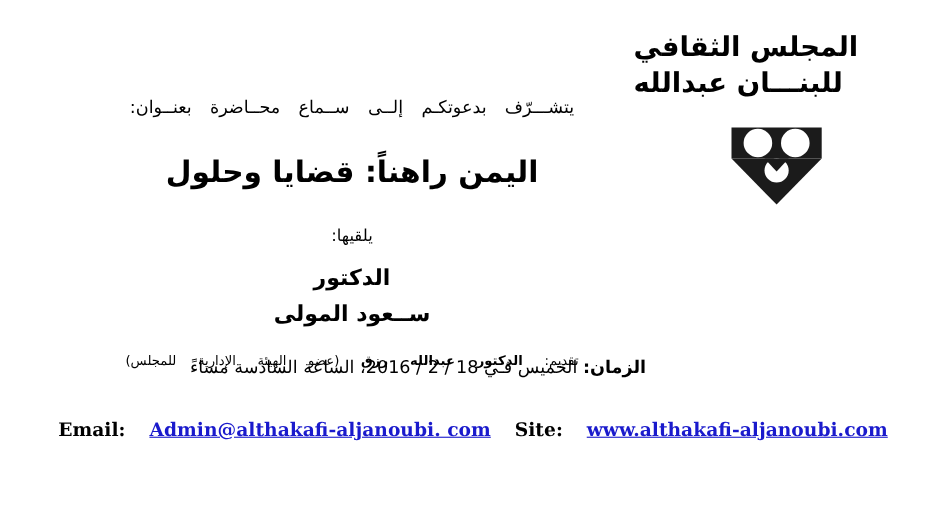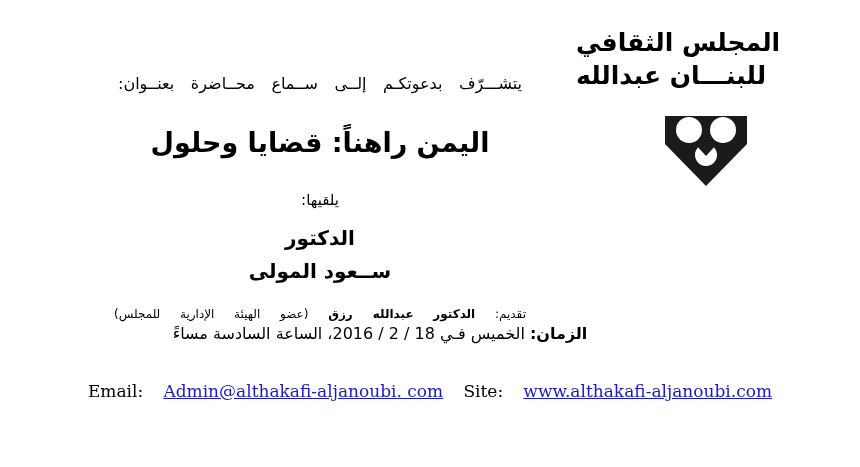--- a/index.html
+++ b/index.html
@@ -40,21 +40,21 @@
   }
   .org-logo {
     margin-top: 22px;
     display: flex;
     justify-content: center;
   }
 
   
   .invite {
     position: absolute;
-    top: 72px;
+    top: 86px;
     right: 330px;
     width: 420px;
     direction: rtl;
     text-align: center;
   }
   .line-intro {
     font-size: 16px;
     line-height: 1.5;
     text-align: justify;
     text-align-last: justify;
@@ -103,21 +103,21 @@
   
   .contact {
     position: absolute;
     top: 381px;
     left: 0;
     width: 860px;
     text-align: center;
     direction: ltr;
     font-family: "DejaVu Serif", "Liberation Serif", serif;
     font-size: 17px;
-    font-weight: normal;
+    font-weight: bold;
     color: #000;
   }
   .contact a {
     color: #1a1acc;
     text-decoration: underline;
   }
   .contact .sep { padding: 0 2px; }
 </style>
 </head>
 <body>

